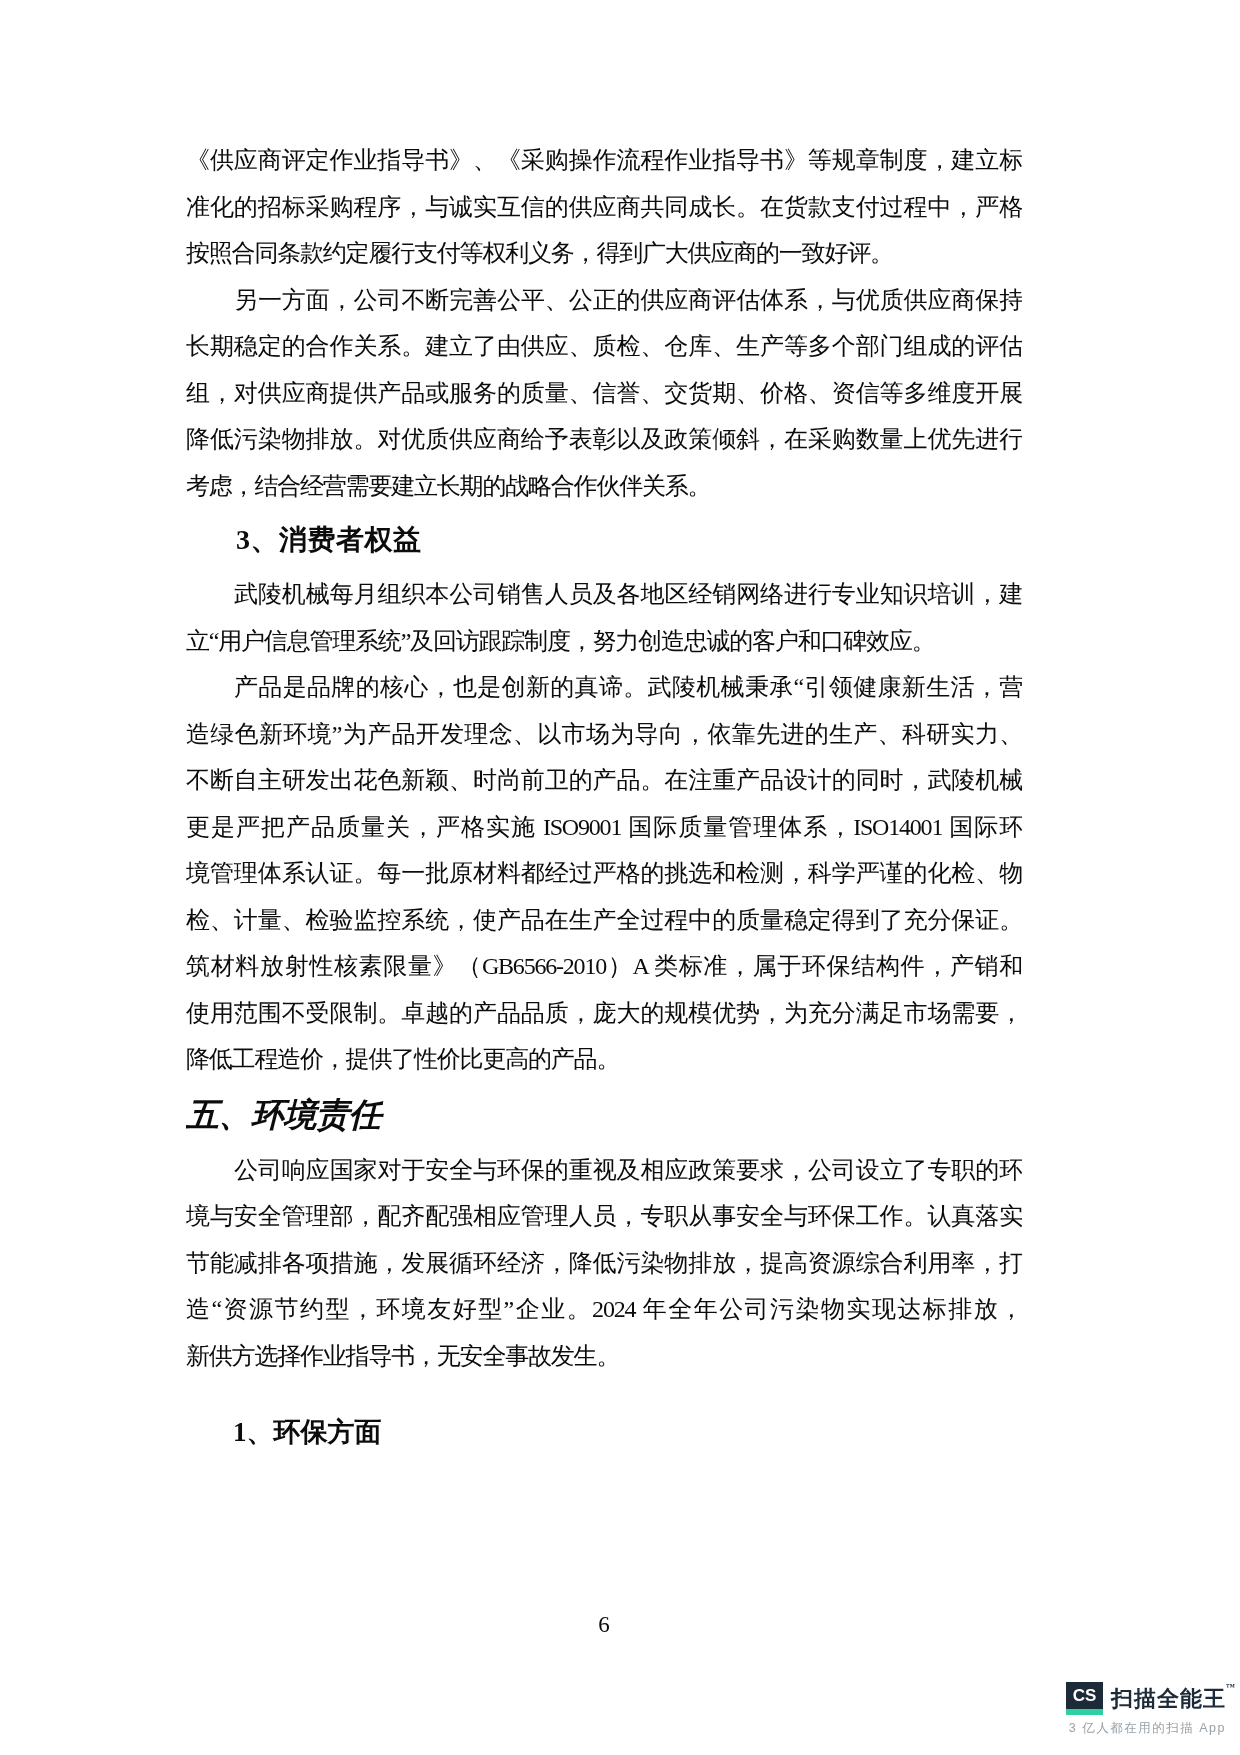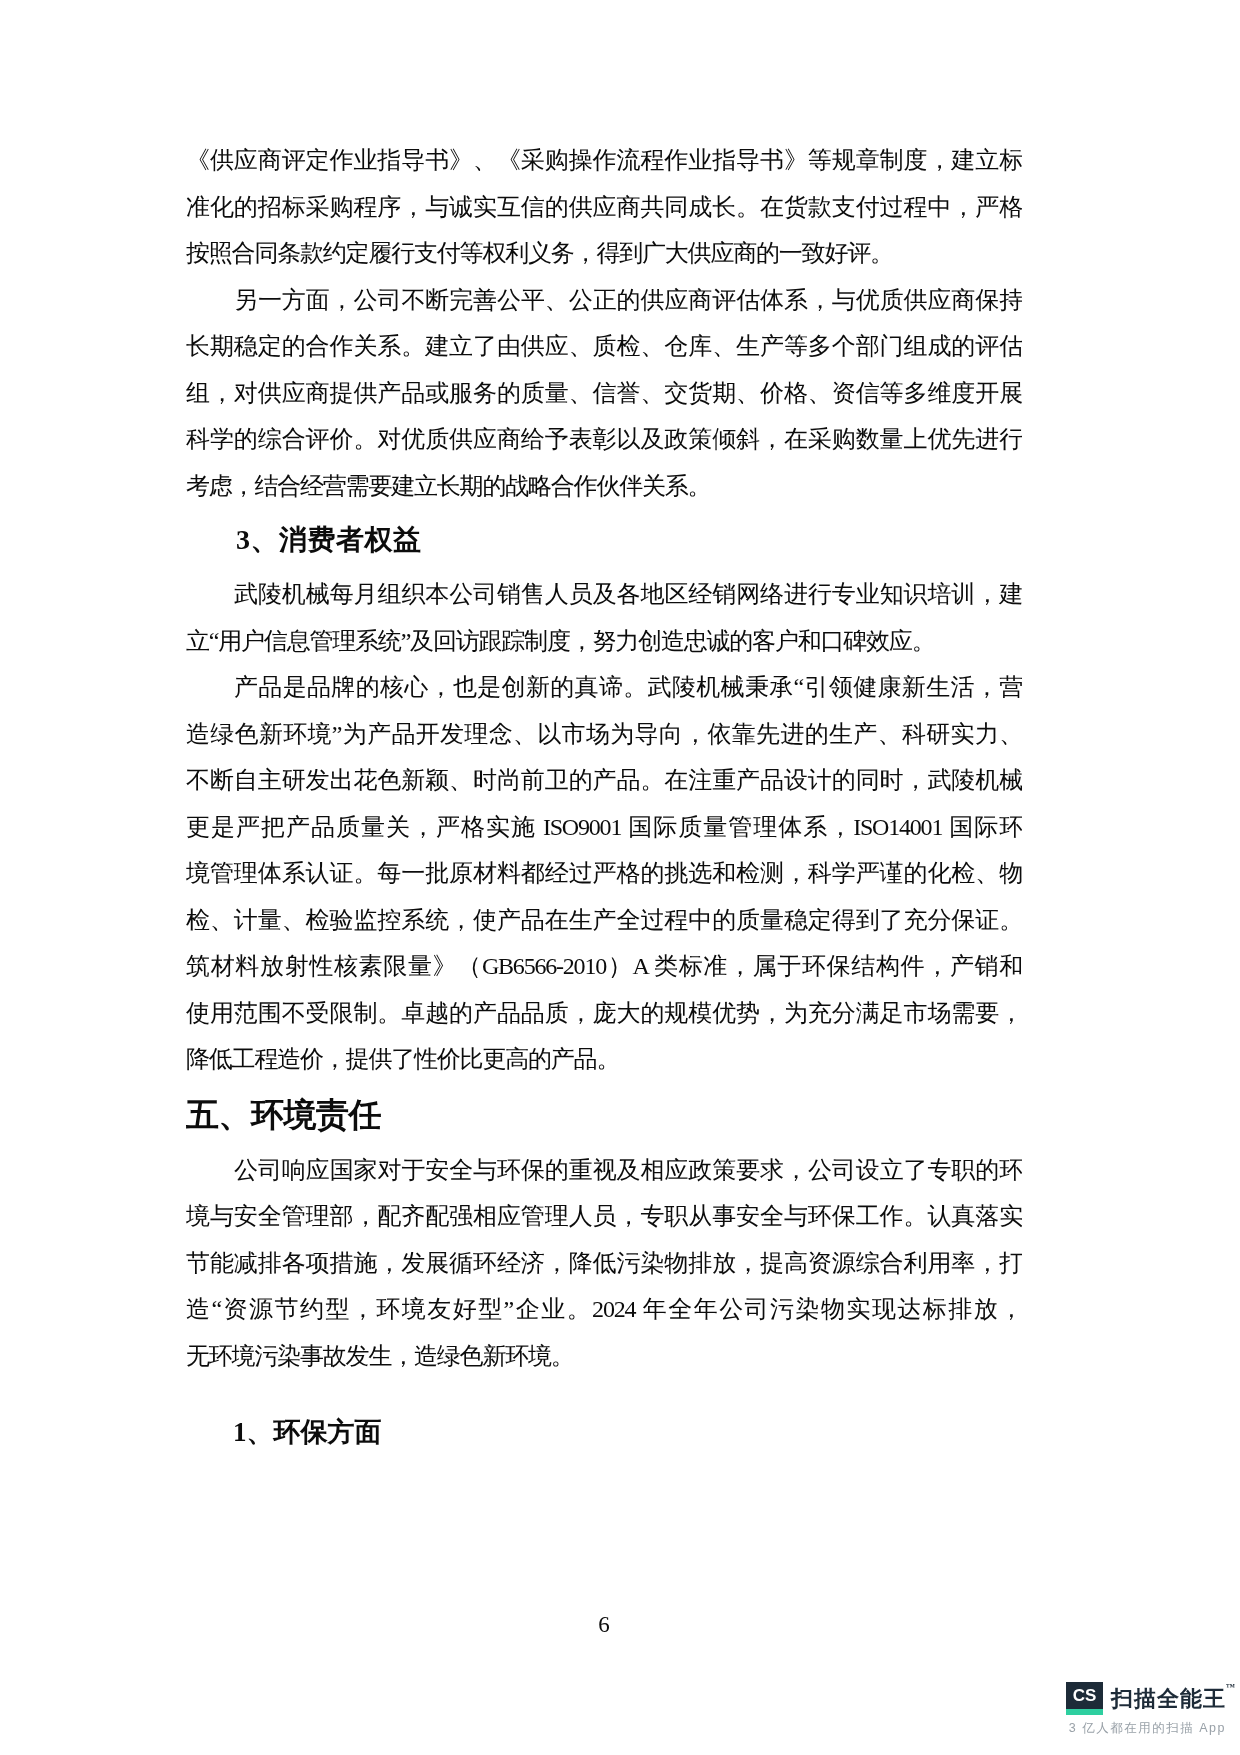--- a/index.html
+++ b/index.html
@@ -46,20 +46,21 @@
     font-weight: bold;
     padding-left: 50px;
     letter-spacing: 0.5px;
   }
   .heading-main {
     height: 64px;
     line-height: 64px;
     font-size: 33px;
     font-weight: bold;
     letter-spacing: -0.5px;
+    font-style: italic;
   }
   .heading-sub2 {
     margin-top: 28px;
     height: 50px;
     line-height: 50px;
     font-size: 27px;
     font-weight: bold;
     padding-left: 47px;
   }
   .page-number {
@@ -146,21 +147,21 @@
   <div class="content" id="doc-content">
       <div>
         <div class="line">《供应商评定作业指导书》、《采购操作流程作业指导书》等规章制度，建立标</div>
         <div class="line">准化的招标采购程序，与诚实互信的供应商共同成长。在货款支付过程中，严格</div>
         <div class="line last">按照合同条款约定履行支付等权利义务，得到广大供应商的一致好评。</div>
       </div>
       <div>
         <div class="line indent">另一方面，公司不断完善公平、公正的供应商评估体系，与优质供应商保持</div>
         <div class="line">长期稳定的合作关系。建立了由供应、质检、仓库、生产等多个部门组成的评估</div>
         <div class="line">组，对供应商提供产品或服务的质量、信誉、交货期、价格、资信等多维度开展</div>
-        <div class="line">科学的综合评价。对优质供应商给予表彰以及政策倾斜，在采购数量上优先进行</div>
+        <div class="line">降低污染物排放。对优质供应商给予表彰以及政策倾斜，在采购数量上优先进行</div>
         <div class="line last">考虑，结合经营需要建立长期的战略合作伙伴关系。</div>
       </div>
       <div class="heading-sub">3、消费者权益</div>
       <div>
         <div class="line indent">武陵机械每月组织本公司销售人员及各地区经销网络进行专业知识培训，建</div>
         <div class="line last">立“用户信息管理系统”及回访跟踪制度，努力创造忠诚的客户和口碑效应。</div>
       </div>
       <div>
         <div class="line indent">产品是品牌的核心，也是创新的真谛。武陵机械秉承“引领健康新生活，营</div>
         <div class="line">造绿色新环境”为产品开发理念、以市场为导向，依靠先进的生产、科研实力、</div>
@@ -171,21 +172,21 @@
         <div class="line">筑材料放射性核素限量》（GB6566-2010）A 类标准，属于环保结构件，产销和</div>
         <div class="line">使用范围不受限制。卓越的产品品质，庞大的规模优势，为充分满足市场需要，</div>
         <div class="line last">降低工程造价，提供了性价比更高的产品。</div>
       </div>
       <div class="heading-main">五、环境责任</div>
       <div>
         <div class="line indent">公司响应国家对于安全与环保的重视及相应政策要求，公司设立了专职的环</div>
         <div class="line">境与安全管理部，配齐配强相应管理人员，专职从事安全与环保工作。认真落实</div>
         <div class="line">节能减排各项措施，发展循环经济，降低污染物排放，提高资源综合利用率，打</div>
         <div class="line">造“资源节约型，环境友好型”企业。2024 年全年公司污染物实现达标排放，</div>
-        <div class="line last">无环境污染事故发生，造绿色新环境。</div>
+        <div class="line last">新供方选择作业指导书，无安全事故发生。</div>
       </div>
       <div class="heading-sub2">1、环保方面</div>
     </div>
 
   <div class="page-number">6</div>
 
   <div class="watermark">
     <div class="wm-row">
       <div class="cs-badge">
         <div class="cs-letters">CS</div>

